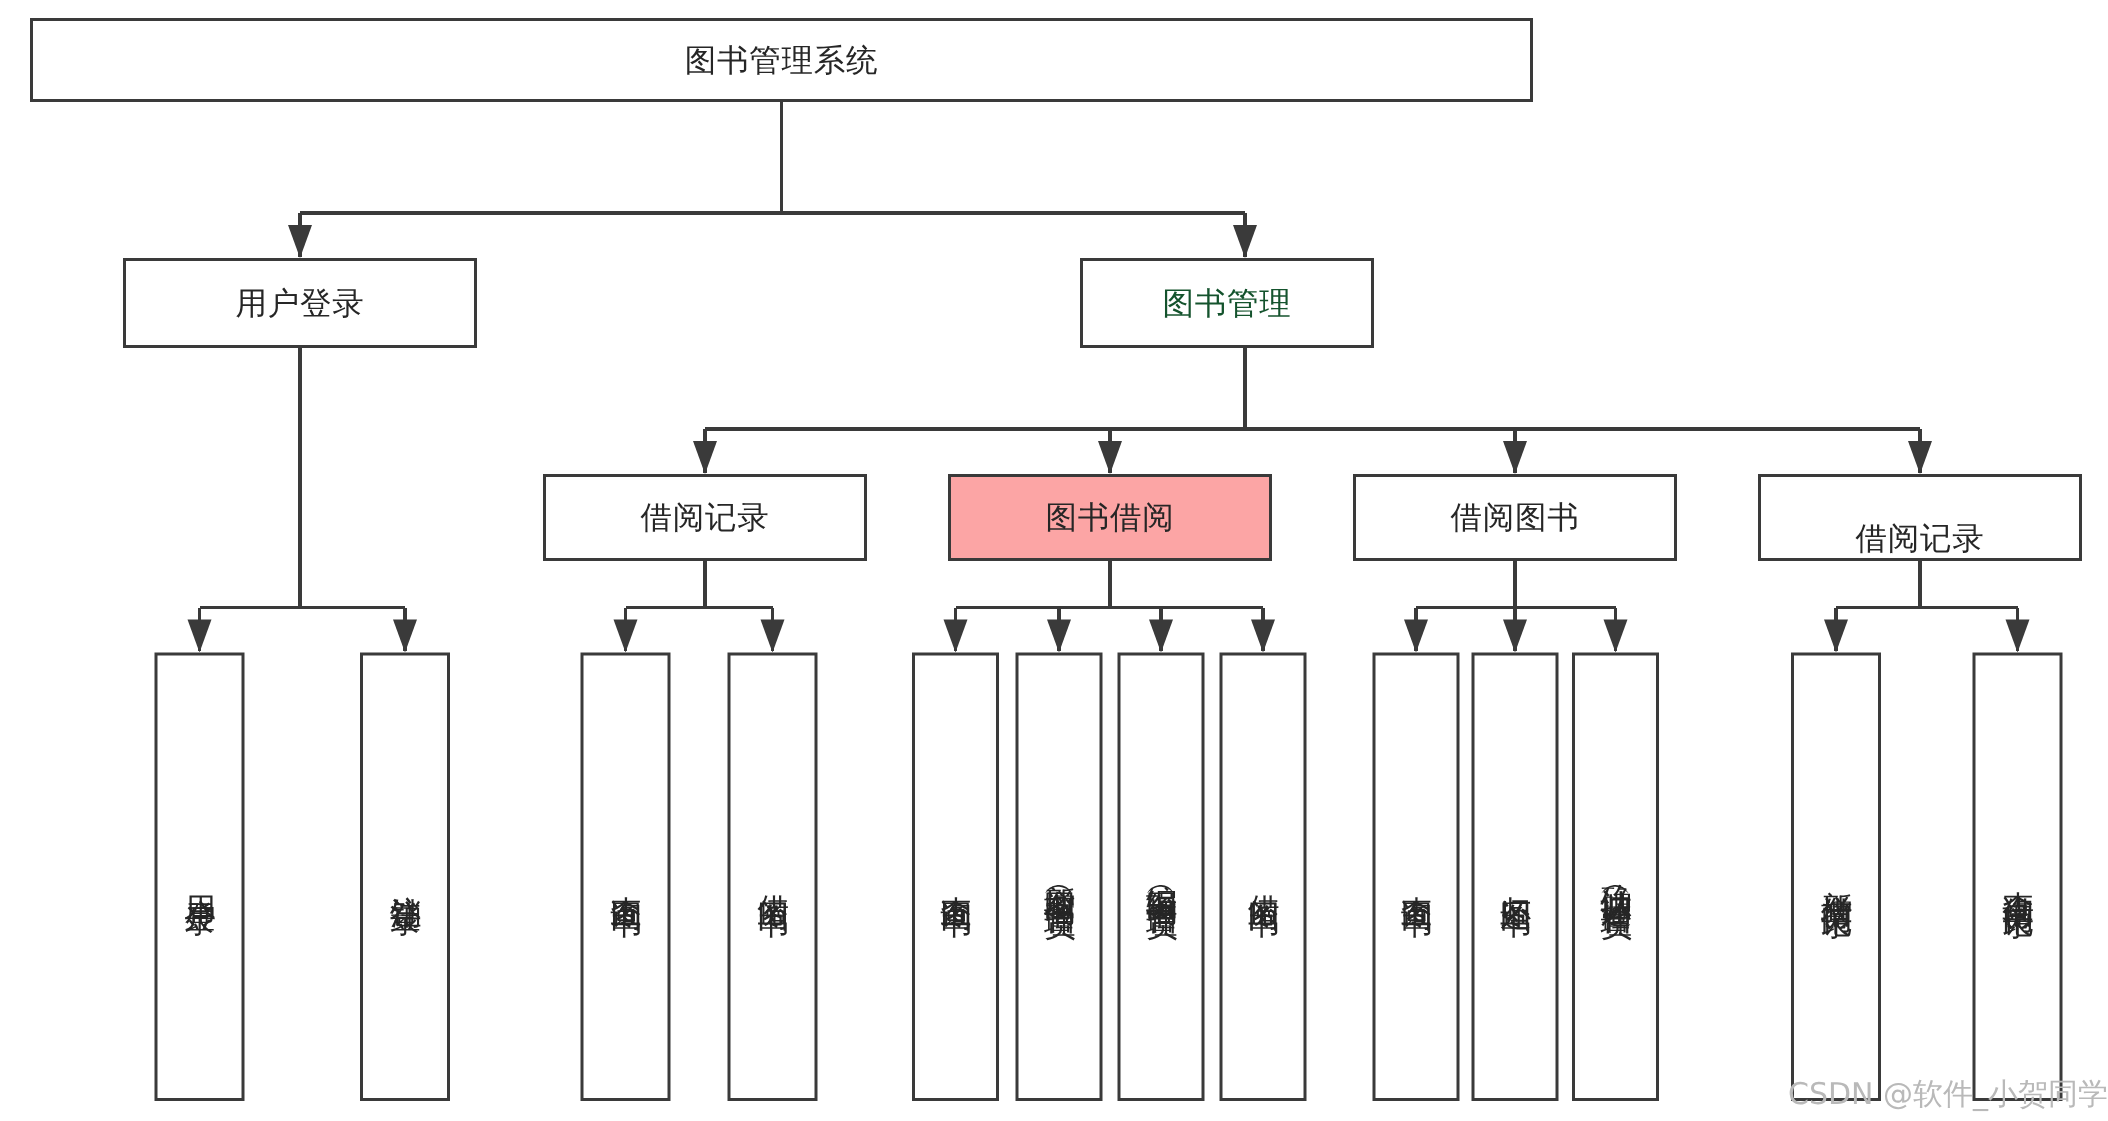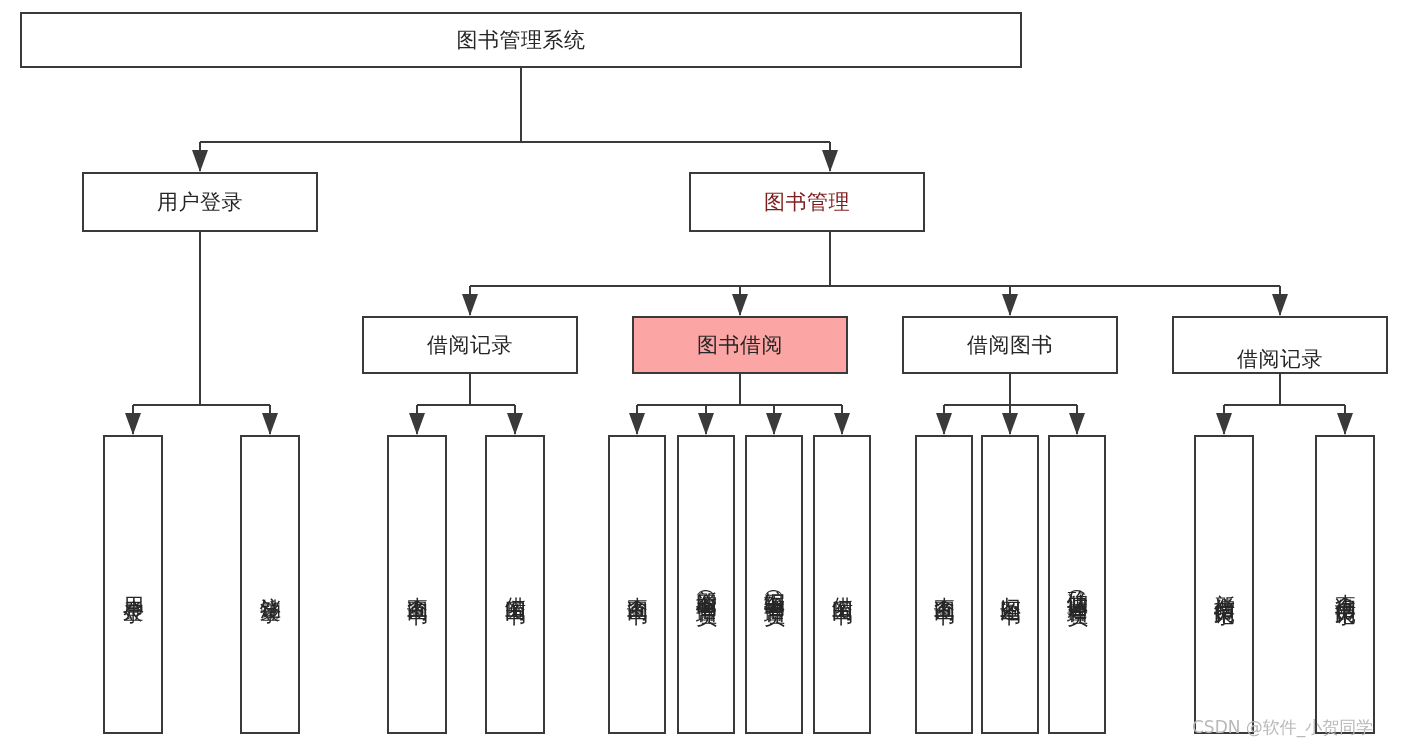--- a/index.html
+++ b/index.html
@@ -57,21 +57,21 @@
     text-orientation: upright;
     font-size: 21px;
     line-height: 1.28;
     letter-spacing: 2.5px;
     white-space: normal;
     max-height: 100%;
   }
   .watermark {
     position: absolute;
     color: #b9b9b9;
-    font-size: 17px;
+    font-size: 20px;
     white-space: nowrap;
     z-index: 5;
     font-family: "DejaVu Sans", "Liberation Sans", sans-serif;
   }
 </style>
 </head>
 <body>
 
 <div id="canvas">
   <svg id="edges" viewBox="0 0 1405 747" xmlns="http://www.w3.org/2000/svg">
@@ -128,21 +128,21 @@
       <line x1="1345" y1="405" x2="1345" y2="434" stroke="#3a3a3a" stroke-width="2.5" shape-rendering="crispEdges"></line>
       <path d="M 1337 413 L 1353 413 L 1345 435 Z" fill="#3a3a3a"></path>
     </svg>
   <div id="nodes-layer">
       <div class="node horiz root" style="left: 20px; top: 12px; width: 1002px; height: 56px; border-color: rgb(58, 58, 58); background: rgb(255, 255, 255); color: rgb(38, 38, 38);">
         <span class="lbl">图书管理系统</span>
       </div>
       <div class="node horiz" style="left: 82px; top: 172px; width: 236px; height: 60px; border-color: rgb(58, 58, 58); background: rgb(255, 255, 255); color: rgb(38, 38, 38);">
         <span class="lbl">用户登录</span>
       </div>
-      <div class="node horiz" style="left: 689px; top: 172px; width: 236px; height: 60px; border-color: rgb(58, 58, 58); background: rgb(255, 255, 255); color: #7f1d1d;">
+      <div class="node horiz" style="left: 720px; top: 172px; width: 196px; height: 60px; border-color: rgb(58, 58, 58); background: rgb(255, 255, 255); color: #14532d;">
         <span class="lbl">图书管理</span>
       </div>
       <div class="node horiz" style="left: 362px; top: 316px; width: 216px; height: 58px; border-color: rgb(58, 58, 58); background: rgb(255, 255, 255); color: rgb(38, 38, 38);">
         <span class="lbl">借阅记录</span>
       </div>
       <div class="node horiz" style="left: 632px; top: 316px; width: 216px; height: 58px; border-color: rgb(58, 58, 58); background: #fca5a5; color: rgb(38, 38, 38);">
         <span class="lbl">图书借阅</span>
       </div>
       <div class="node horiz" style="left: 902px; top: 316px; width: 216px; height: 58px; border-color: rgb(58, 58, 58); background: rgb(255, 255, 255); color: rgb(38, 38, 38);">
         <span class="lbl">借阅图书</span>

